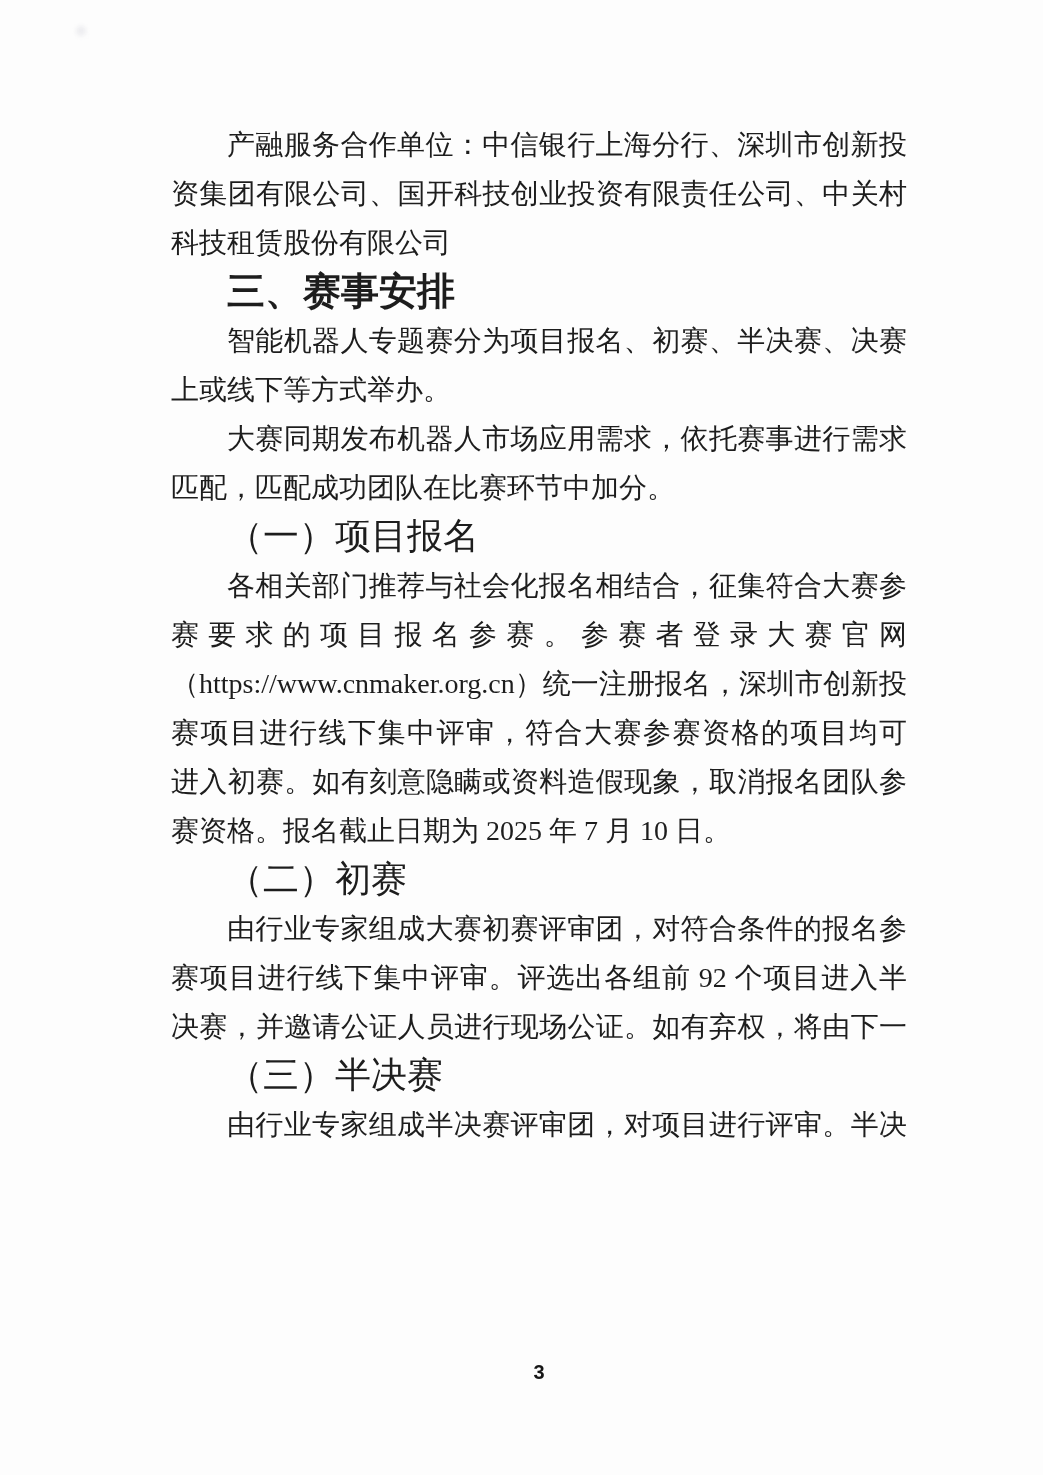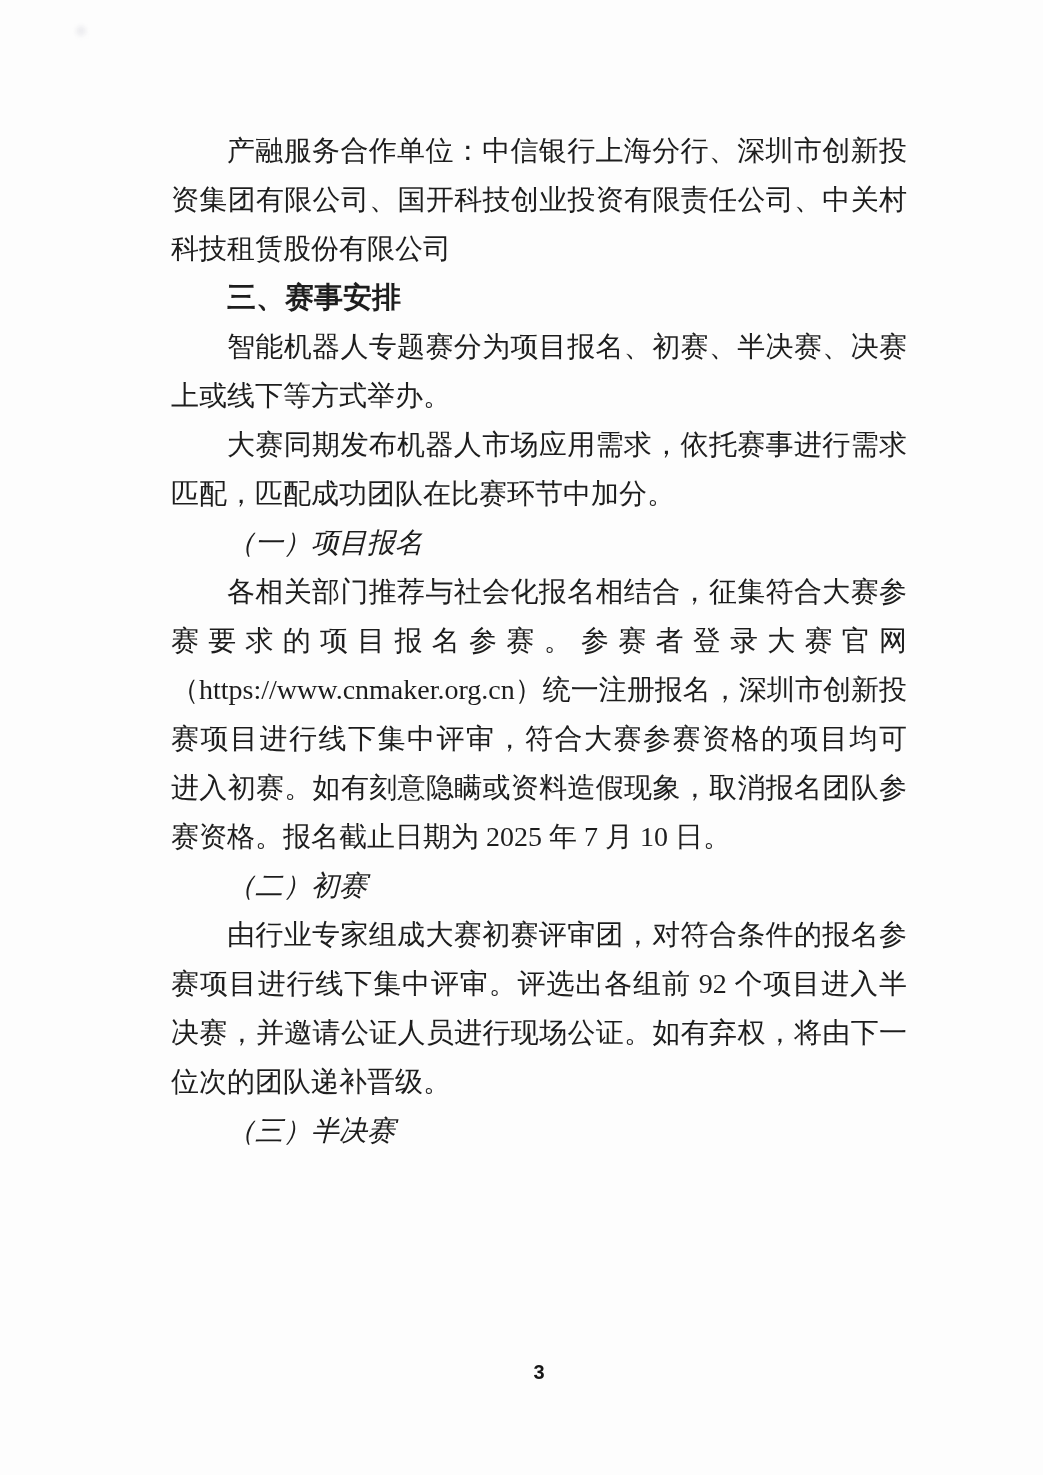--- a/index.html
+++ b/index.html
@@ -17,44 +17,43 @@
     width: 1043px;
     height: 1475px;
     background: var(--paper-color);
     overflow: hidden;
     color: var(--text-color);
     font-family: "Liberation Serif", "DejaVu Serif", serif;
   }
   .text-block {
     position: absolute;
     left: 171px;
-    top: 126px;
+    top: 120px;
     width: 736px;
   }
   .line {
     height: 49px;
     line-height: 49px;
     font-size: 28px;
     white-space: normal;
     letter-spacing: 0;
   }
   .line.indent { text-indent: 56px; }
   .line.justify {
     text-align: justify;
     text-align-last: justify;
     text-justify: inter-ideograph;
   }
   .style-heading {
     font-family: "Liberation Sans", "DejaVu Sans", sans-serif;
     font-weight: 700;
-    font-size: 29px;
+    font-size: 38px;
   }
   .style-subheading {
-    font-style: italic;
-    font-size: 28px;
+    font-size: 36px;
   }
   .page-number {
     position: absolute;
     left: 171px;
     top: 1358px;
     width: 736px;
     text-align: center;
     font-family: "Liberation Sans", "DejaVu Sans", sans-serif;
     font-weight: 700;
     font-size: 20px;
@@ -90,17 +89,17 @@
       <div class="line style-body indent justify">各相关部门推荐与社会化报名相结合，征集符合大赛参</div>
       <div class="line style-body justify">赛要求的项目报名参赛。参赛者登录大赛官网</div>
       <div class="line style-body justify">（https://www.cnmaker.org.cn）统一注册报名，深圳市创新投</div>
       <div class="line style-body justify">赛项目进行线下集中评审，符合大赛参赛资格的项目均可</div>
       <div class="line style-body justify">进入初赛。如有刻意隐瞒或资料造假现象，取消报名团队参</div>
       <div class="line style-body">赛资格。报名截止日期为 2025 年 7 月 10 日。</div>
       <div class="line style-subheading indent">（二）初赛</div>
       <div class="line style-body indent justify">由行业专家组成大赛初赛评审团，对符合条件的报名参</div>
       <div class="line style-body justify">赛项目进行线下集中评审。评选出各组前 92 个项目进入半</div>
       <div class="line style-body justify">决赛，并邀请公证人员进行现场公证。如有弃权，将由下一</div>
-      <div class="line style-body">位次的团队递补晋级。</div>
       <div class="line style-subheading indent">（三）半决赛</div>
+      <div class="line style-body indent justify">由行业专家组成半决赛评审团，对项目进行评审。半决</div>
     </div>
   <div class="page-number">3</div>
 </div>
 
 </body></html>

